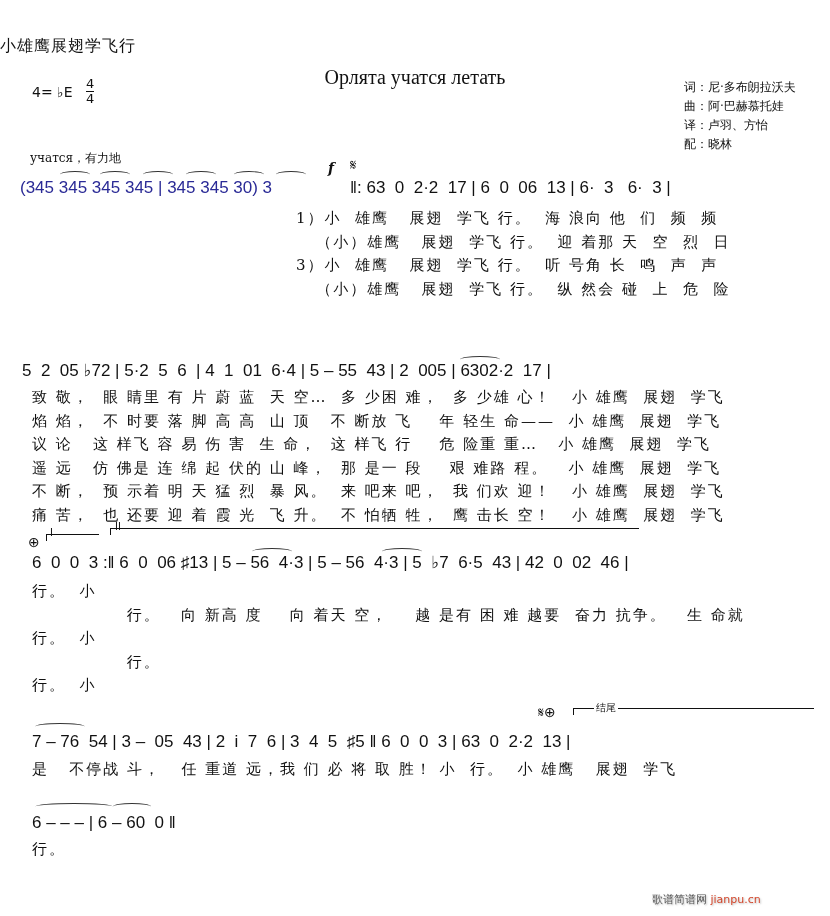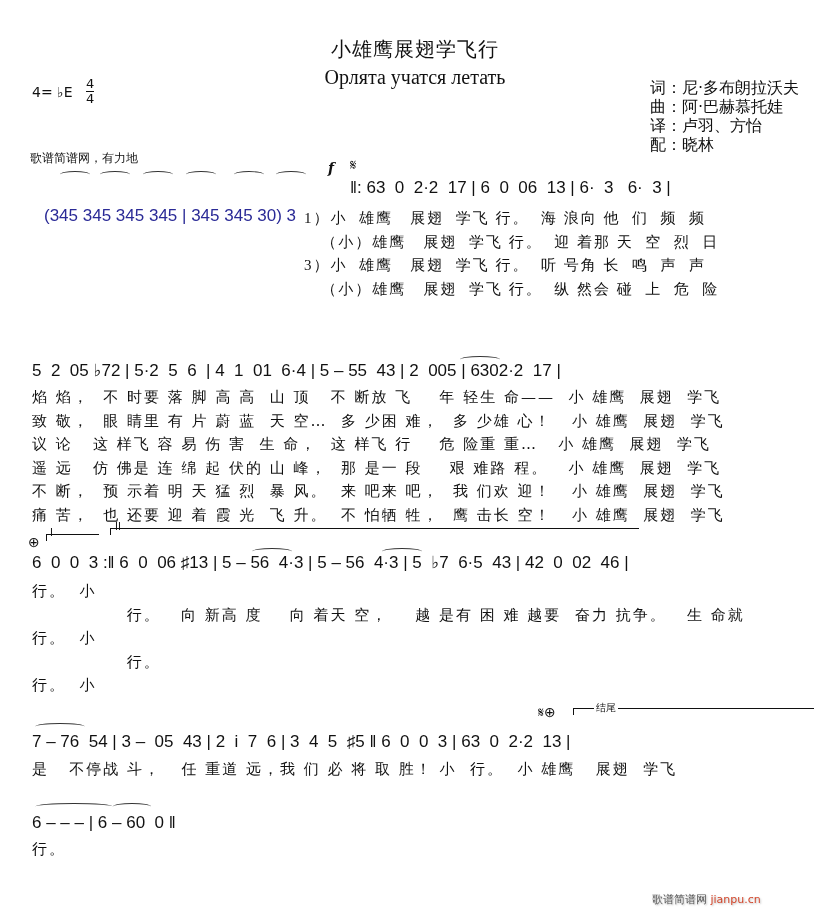--- a/index.html
+++ b/index.html
@@ -1,23 +1,23 @@
 <!DOCTYPE html>
 <html><head>
 <meta charset="utf-8">
 <style>
   html,body{margin:0;padding:0;background:#fff;}
   body{width:830px;height:916px;position:relative;overflow:hidden;font-family:"DejaVu Sans","Liberation Sans",sans-serif;color:#111;}
   .abs{position:absolute;white-space:nowrap;}
-  .title{left:0;width:830px;top:36px;text-align:center;font-size:20px;letter-spacing:1px;}
+  .title{left:0;width:830px;top:36px;font-size:16px;letter-spacing:1px;}
   .subtitle{left:0;width:830px;top:66px;text-align:center;font-family:"Liberation Serif","DejaVu Serif",serif;font-size:20px;}
   .key{left:32px;top:84px;font-size:14px;}
   .timesig{left:86px;top:77px;font-size:13px;line-height:14px;text-align:center;}
   .timesig .frac-top{border-bottom:1px solid #111;display:block;}
-  .credits{left:650px;top:78px;font-size:16px;line-height:19px;}
+  .credits{left:684px;top:78px;font-size:12px;line-height:19px;}
   .credits div{white-space:nowrap;}
   .tempo{left:30px;top:150px;font-family:"DejaVu Serif",serif;font-size:12px;}
   .notes{font-family:"Liberation Sans","DejaVu Sans",sans-serif;font-size:17px;letter-spacing:0;}
   .intro{color:#2a2a96;}
   .lyr{font-family:"DejaVu Serif","Liberation Serif",serif;font-size:15px;letter-spacing:2px;}
   .mark{font-family:"DejaVu Serif",serif;font-style:italic;font-size:14px;font-weight:bold;}
   .slur{position:absolute;border-top:1.3px solid #333;border-radius:50% 50% 0 0;height:6px;}
   .bracket{position:absolute;border-top:1px solid #111;border-left:1px solid #111;height:6px;font-size:10px;}
   .wm{left:652px;top:892px;font-size:11px;color:#555;text-shadow:1px 1px 2px #bbb;}
   .wm span{color:#d2452a;}
@@ -31,45 +31,45 @@
 <div class="abs timesig">
   <span class="frac-top">4</span>
   <span>4</span>
 </div>
 <div class="abs credits">
   <div>词：尼·多布朗拉沃夫</div>
   <div>曲：阿·巴赫慕托娃</div>
   <div>译：卢羽、方怡</div>
   <div>配：晓林</div>
 </div>
-<div class="abs tempo">歌谱简谱网，有力地</div>
+<div class="abs tempo">учатся，有力地</div>
 
 <div class="abs mark" style="left:328px;top:160px;">f</div>
 <div class="abs" style="left:350px;top:156px;font-size:15px;">𝄋</div>
 
 <div class="slur" style="left:60px;top:171px;width:30px;"></div>
 <div class="slur" style="left:100px;top:171px;width:30px;"></div>
 <div class="slur" style="left:143px;top:171px;width:30px;"></div>
 <div class="slur" style="left:186px;top:171px;width:30px;"></div>
 <div class="slur" style="left:234px;top:171px;width:30px;"></div>
 <div class="slur" style="left:276px;top:171px;width:30px;"></div>
-<div class="abs notes intro" style="left: 44px; top: 178px; white-space: pre; margin-top: 28px;">(345 345 345 345 | 345 345 30) 3</div>
+<div class="abs notes intro" style="left: 20px; top: 178px; white-space: pre;">(345 345 345 345 | 345 345 30) 3</div>
 <div class="abs notes" style="left: 350px; top: 178px; white-space: pre;">‖: 63  0  2·2  17 | 6  0  06  13 | 6·  3   6·  3 |</div>
-<div class="abs lyr" style="left:304px;top:207px;line-height:23.5px;font-family:Liberation Serif, serif;">
+<div class="abs lyr" style="left:296px;top:207px;line-height:23.5px;">
   <div style="white-space: pre;">1）小  雄鹰   展翅  学飞 行。  海 浪向 他  们  频  频</div>
   <div style="white-space: pre;">   （小）雄鹰   展翅  学飞 行。  迎 着那 天  空  烈  日</div>
   <div style="white-space: pre;">3）小  雄鹰   展翅  学飞 行。  听 号角 长  鸣  声  声</div>
   <div style="white-space: pre;">   （小）雄鹰   展翅  学飞 行。  纵 然会 碰  上  危  险</div>
 </div>
 
 <div class="slur" style="left:460px;top:356px;width:40px;"></div>
-<div class="abs notes" style="left: 32px; top: 360px; white-space: pre;">5  2  05 ♭72 | 5·2  5  6  | 4  1  01  6·4 | 5 – 55  43 | 2  005 | 6302·2  17 |</div>
+<div class="abs notes" style="left: 22px; top: 360px; white-space: pre;">5  2  05 ♭72 | 5·2  5  6  | 4  1  01  6·4 | 5 – 55  43 | 2  005 | 6302·2  17 |</div>
 <div class="abs lyr" style="left:32px;top:386px;line-height:23.5px;">
+  <div style="white-space: pre;">致 敬，  眼 睛里 有 片 蔚 蓝  天 空…  多 少困 难，  多 少雄 心！   小 雄鹰  展翅  学飞</div>
   <div style="white-space: pre;">焰 焰，  不 时要 落 脚 高 高  山 顶   不 断放 飞    年 轻生 命——  小 雄鹰  展翅  学飞</div>
-  <div style="white-space: pre;">致 敬，  眼 睛里 有 片 蔚 蓝  天 空…  多 少困 难，  多 少雄 心！   小 雄鹰  展翅  学飞</div>
   <div style="white-space: pre;">议 论   这 样飞 容 易 伤 害  生 命，  这 样飞 行    危 险重 重…   小 雄鹰  展翅  学飞</div>
   <div style="white-space: pre;">遥 远   仿 佛是 连 绵 起 伏的 山 峰，  那 是一 段    艰 难路 程。   小 雄鹰  展翅  学飞</div>
   <div style="white-space: pre;">不 断，  预 示着 明 天 猛 烈  暴 风。  来 吧来 吧，  我 们欢 迎！   小 雄鹰  展翅  学飞</div>
   <div style="white-space: pre;">痛 苦，  也 还要 迎 着 霞 光  飞 升。  不 怕牺 牲，  鹰 击长 空！   小 雄鹰  展翅  学飞</div>
 </div>
 
 <div class="abs" style="left:28px;top:534px;font-size:14px;">⊕</div>
 <div class="bracket" style="left:46px;top:534px;width:52px;"><span style="position:relative;top:-8px;left:3px;">I</span></div>
 <div class="bracket" style="left:110px;top:528px;width:528px;border-right:none;"><span style="position:relative;top:-8px;left:4px;">II</span></div>
 <div class="slur" style="left:252px;top:548px;width:40px;"></div>

